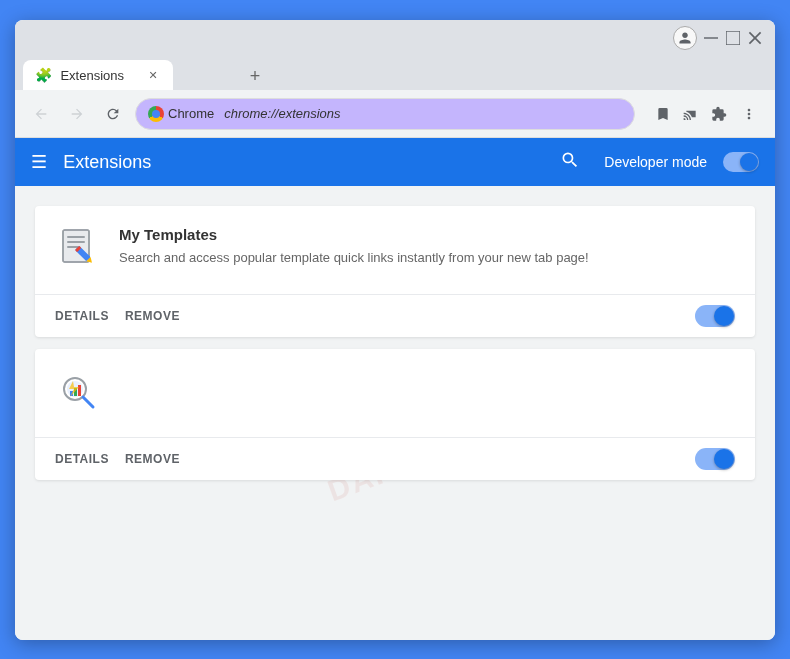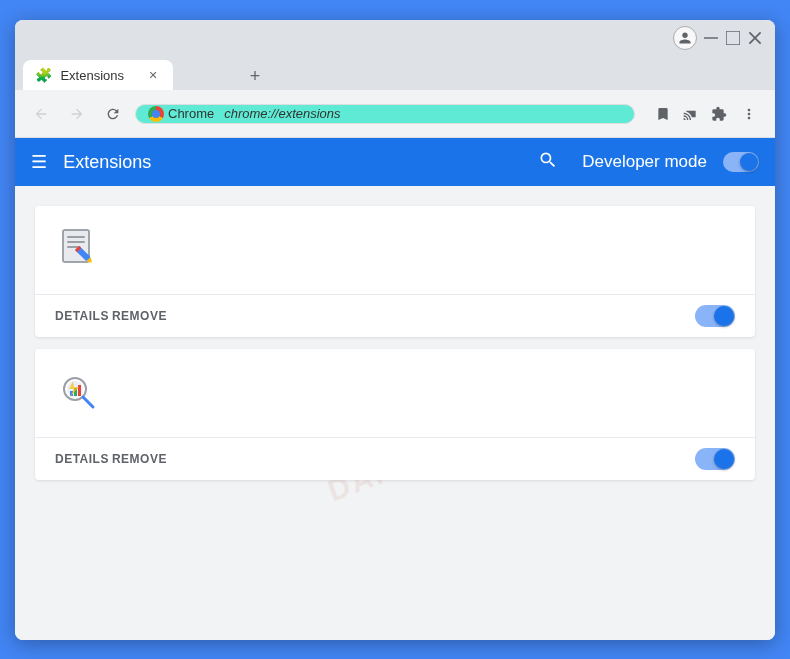--- a/index.html
+++ b/index.html
@@ -130,23 +130,23 @@
       cursor: pointer;
       color: #5f6368;
       font-size: 14px;
       border: none;
       background: transparent;
     }
     .nav-btn.disabled { opacity: 0.4; cursor: default; }
 
     .address-input-wrap {
       flex: 1;
-      background: #5eead4;
+      background: #c4b5fd;
       border-radius: 20px;
-      height: 20px;
+      height: 32px;
       display: flex;
       align-items: center;
       padding: 0 12px;
       gap: 6px;
       border: 1px solid #ddd;
     }
 
     .chrome-badge {
       display: flex;
       align-items: center;
@@ -232,21 +232,21 @@
 
     .search-icon-wrap {
       color: #fff;
       font-size: 18px;
       cursor: pointer;
       margin-right: 8px;
     }
 
     .dev-mode-label {
       color: #fff;
-      font-size: 17px;
+      font-size: 14px;
     }
 
     .toggle {
       width: 36px;
       height: 20px;
       border-radius: 10px;
       background: #fff;
       position: relative;
       cursor: pointer;
     }
@@ -345,21 +345,21 @@
       font-size: 13px;
       color: #666;
       line-height: 1.4;
     }
 
     .ext-card-footer {
       border-top: 1px solid #e8eaed;
       padding: 10px 20px;
       display: flex;
       align-items: center;
-      gap: 3px;
+      gap: 16px;
     }
 
     .ext-action {
       font-size: 12px;
       font-weight: 600;
       color: #5f6368;
       letter-spacing: 0.5px;
       cursor: pointer;
       background: none;
       border: none;
@@ -530,20 +530,24 @@
 
             <rect x="6" y="2" width="26" height="32" rx="2" fill="none" stroke="#9aa0a6" stroke-width="1.5"></rect>
 
             <g transform="translate(18, 22) rotate(-45)">
               <rect x="0" y="0" width="6" height="16" rx="1" fill="#4285f4"></rect>
               <polygon points="0,16 6,16 3,21" fill="#fbbc04"></polygon>
               <rect x="0" y="0" width="6" height="3" rx="1" fill="#ea4335"></rect>
             </g>
           </svg>
         </div>
+        <div class="ext-info">
+          <div class="ext-name">My Templates</div>
+          <div class="ext-desc">Search and access popular template quick links instantly from your new tab page!</div>
+        </div>
       </div>
       <div class="ext-card-footer">
         <button class="ext-action">DETAILS</button>
         <button class="ext-action">REMOVE</button>
         <div class="ext-toggle-wrap">
           <div class="toggle-ext on"></div>
         </div>
       </div>
     </div>
 

